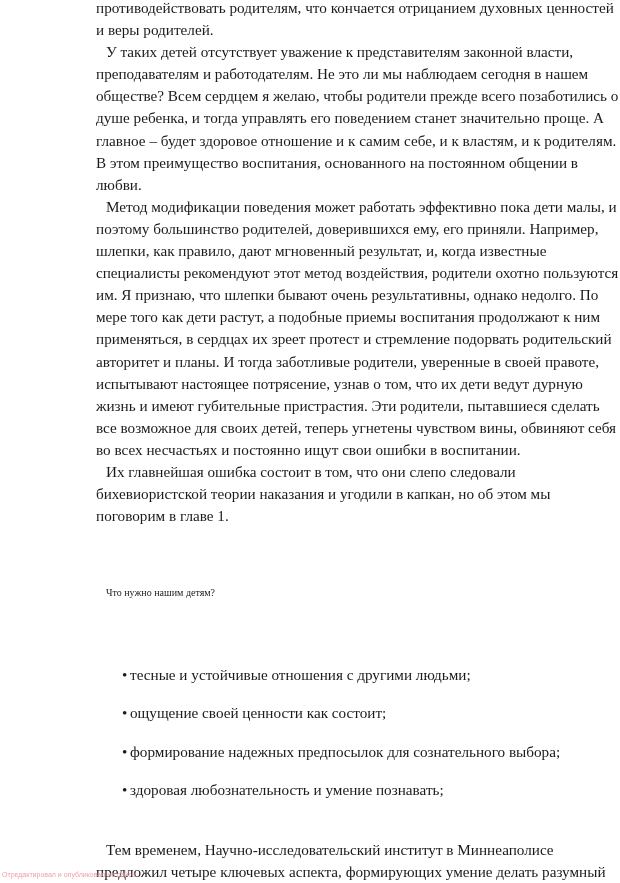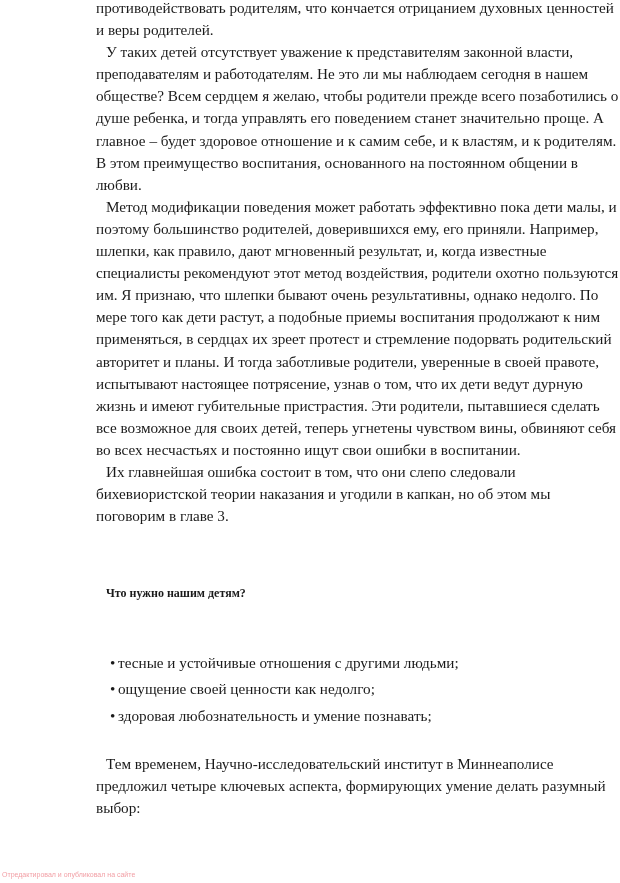--- a/index.html
+++ b/index.html
@@ -9,50 +9,51 @@
     color: #1a1a1a;
   }
   .page {
     position: absolute; left: 96px; top: -3px; width: 524px;
     font-size: 15.2px; line-height: 22.1px;
   }
   .p { margin: 0; }
   .ind { text-indent: 10px; }
   .gap-s { height: 22px; }
   .gap-l { height: 44px; }
-  .heading { margin: 0; padding-left: 10px; font-weight: bold; font-size: 12px; }
+  .heading { margin: 0; padding-left: 10px; font-weight: normal; font-size: 10px; }
   ul.bl { list-style: none; margin: 0; padding: 0 0 0 10px; }
-  ul.bl li { margin: 4px; }
+  ul.bl li { margin: 16px; }
   ul.bl li .bullet { display: inline-block; width: 8px; }
   .watermark {
     position: absolute; left: 2px; top: 871px;
     font-family: "Liberation Sans", "DejaVu Sans", sans-serif;
     font-size: 7px; color: #f2a0a6; white-space: nowrap;
   }
   .watermark .tail { color: #f6c4c8; letter-spacing: 1px; }
 </style>
 </head>
 <body>
 
 <div class="page">
   <p class="p">противодействовать родителям, что кончается отрицанием духовных ценностей и веры родителей.</p>
   <p class="p ind">У таких детей отсутствует уважение к представителям законной власти, преподавателям и работодателям. Не это ли мы наблюдаем сегодня в нашем обществе? Всем сердцем я желаю, чтобы родители прежде всего позаботились о душе ребенка, и тогда управлять его поведением станет значительно проще. А главное – будет здоровое отношение и к самим себе, и к властям, и к родителям. В этом преимущество воспитания, основанного на постоянном общении в любви.</p>
   <p class="p ind">Метод модификации поведения может работать эффективно пока дети малы, и поэтому большинство родителей, доверившихся ему, его приняли. Например, шлепки, как правило, дают мгновенный результат, и, когда известные специалисты рекомендуют этот метод воздействия, родители охотно пользуются им. Я признаю, что шлепки бывают очень результативны, однако недолго. По мере того как дети растут, а подобные приемы воспитания продолжают к ним применяться, в сердцах их зреет протест и стремление подорвать родительский авторитет и планы. И тогда заботливые родители, уверенные в своей правоте, испытывают настоящее потрясение, узнав о том, что их дети ведут дурную жизнь и имеют губительные пристрастия. Эти родители, пытавшиеся сделать все возможное для своих детей, теперь угнетены чувством вины, обвиняют себя во всех несчастьях и постоянно ищут свои ошибки в воспитании.</p>
-  <p class="p ind">Их главнейшая ошибка состоит в том, что они слепо следовали бихевиористской теории наказания и угодили в капкан, но об этом мы поговорим в главе 3.</p>
+  <p class="p ind">Их главнейшая ошибка состоит в том, что они слепо следовали бихевиористской теории наказания и угодили в капкан, но об этом мы поговорим в главе 1.</p>
 
   <div class="gap-l"></div>
   <div style="height:11px"></div>
   <h3 class="heading">Что нужно нашим детям?</h3>
   <div class="gap-s"></div>
 
   <div class="gap-s"></div>
 
   <ul class="bl">
     <li><span class="bullet">•</span><span>тесные и устойчивые отношения с другими людьми;</span></li>
-    <li><span class="bullet">•</span><span>ощущение своей ценности как недолго;</span></li>
+    <li><span class="bullet">•</span><span>ощущение своей ценности как состоит;</span></li>
+    <li><span class="bullet">•</span><span>формирование надежных предпосылок для сознательного выбора;</span></li>
     <li><span class="bullet">•</span><span>здоровая любознательность и умение познавать;</span></li>
   </ul>
   <div class="gap-s"></div>
 
   <p class="p ind">Тем временем, Научно-исследовательский институт в Миннеаполисе предложил четыре ключевых аспекта, формирующих умение делать разумный выбор:</p>
 
 </div>
 
 <div class="watermark">
   <span>Отредактировал и опубликовал на сайте</span>

